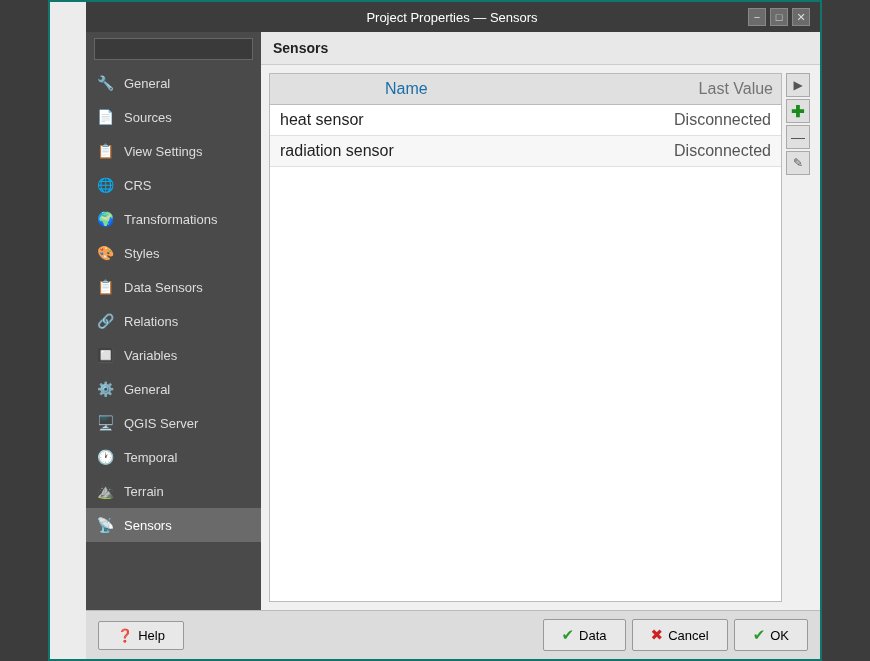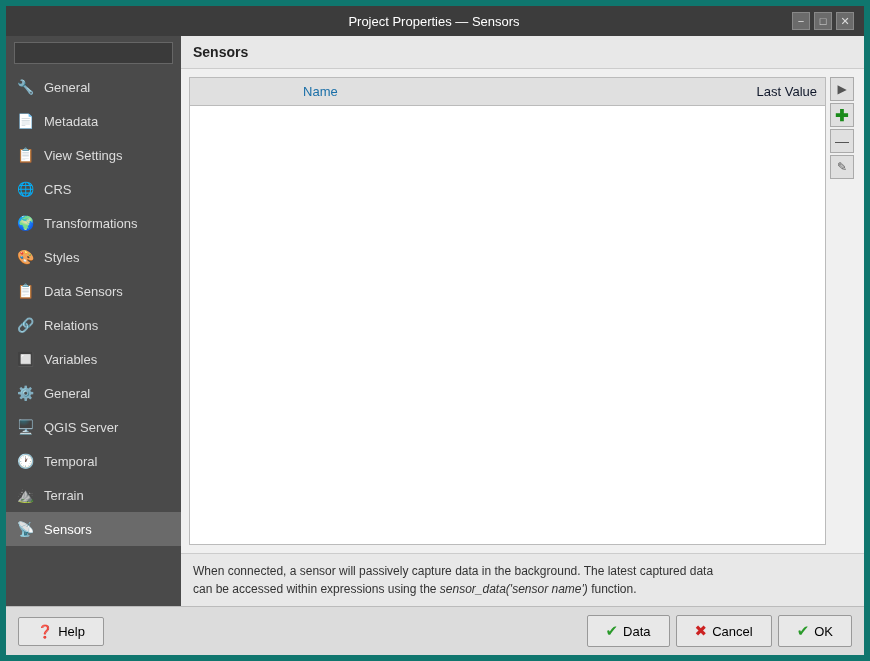--- a/index.html
+++ b/index.html
@@ -8,26 +8,27 @@
       font-size: 13px;
       background: #3c3c3c;
       display: flex;
       justify-content: center;
       align-items: center;
       width: 870px;
       height: 661px;
       overflow: hidden;
     }
     .window {
-      width: 870px;
+      width: 774px;
       height: 661px;
       background: #ececec;
-      border: 6px solid #0f766e;
-      display: flex;
-      flex-direction: column;
+      border: 2px solid #0f766e;
+      display: flex;
+      flex-direction: column;
+      padding-left: 36px;
     }
     .title-bar {
       background: #3c3c3c;
       color: #fff;
       text-align: center;
       padding: 6px 10px;
       font-size: 13px;
       display: flex;
       align-items: center;
       justify-content: space-between;
@@ -131,21 +132,21 @@
       flex: 1;
       background: #fff;
       border: 1px solid #bbb;
       overflow: auto;
       display: flex;
       flex-direction: column;
     }
     .sensor-table {
       width: 100%;
       border-collapse: collapse;
-      font-size: 13px;
+      font-size: 16px;
     }
     .sensor-table thead tr {
       background: #e0e0e0;
     }
     .sensor-table th {
       padding: 6px 10px;
       border-bottom: 1px solid #bbb;
       font-weight: normal;
       color: #1a6fa8;
       text-align: center;
@@ -248,21 +249,21 @@
         <input class="search-input" type="text" placeholder="" style="">
       </div>
 
       <div id="sidebar-items">
           <div class="sidebar-item">
             <span class="sidebar-icon">🔧</span>
             <span>General</span>
           </div>
           <div class="sidebar-item">
             <span class="sidebar-icon">📄</span>
-            <span>Metadata</span>
+            <span>Sources</span>
           </div>
           <div class="sidebar-item">
             <span class="sidebar-icon">📋</span>
             <span>View Settings</span>
           </div>
           <div class="sidebar-item">
             <span class="sidebar-icon">🌐</span>
             <span>CRS</span>
           </div>
           <div class="sidebar-item">
@@ -310,40 +311,44 @@
 
     <div class="main-content">
       <div class="section-title">Sensors</div>
 
       <div class="sensor-panel">
         <div class="sensor-table-area">
           <table class="sensor-table">
             <thead>
               <tr>
                 <th class="name-col" style="text-align:center; color:#1a6fa8;">Name</th>
-                <th class="value-col" style="text-align:right; color:#0f172a;">Last Value</th>
+                <th class="value-col" style="text-align:right; color:#737373;">Last Value</th>
               </tr>
             </thead>
             <tbody id="sensor-table-body">
+            <tr>
+                  <td class="name-cell">heat sensor</td>
+                  <td class="value-cell">Disconnected</td>
+                </tr>
+                <tr>
+                  <td class="name-cell">radiation sensor</td>
+                  <td class="value-cell">Disconnected</td>
+                </tr>
               </tbody>
           </table>
         </div>
 
         <div class="sensor-side-btns">
           <div class="side-btn play-btn">▶</div>
           <div class="side-btn add-btn" style="color:#1a8a1a;">✚</div>
           <div class="side-btn remove-btn">—</div>
           <div class="side-btn edit-btn">✎</div>
         </div>
       </div>
 
-      <div class="info-text">
-        <span>When connected, a sensor will passively capture data in the background. The latest captured data</span><br>
-        <span>can be accessed within expressions using the </span><em>sensor_data('sensor name')</em><span> function.</span>
-      </div>
     </div>
   </div>
 
   <div class="footer">
     <div class="footer-left">
       <button class="btn btn-help">
         <span class="btn-icon-blue">❓</span>
         <span>Help</span>
       </button>
     </div>

